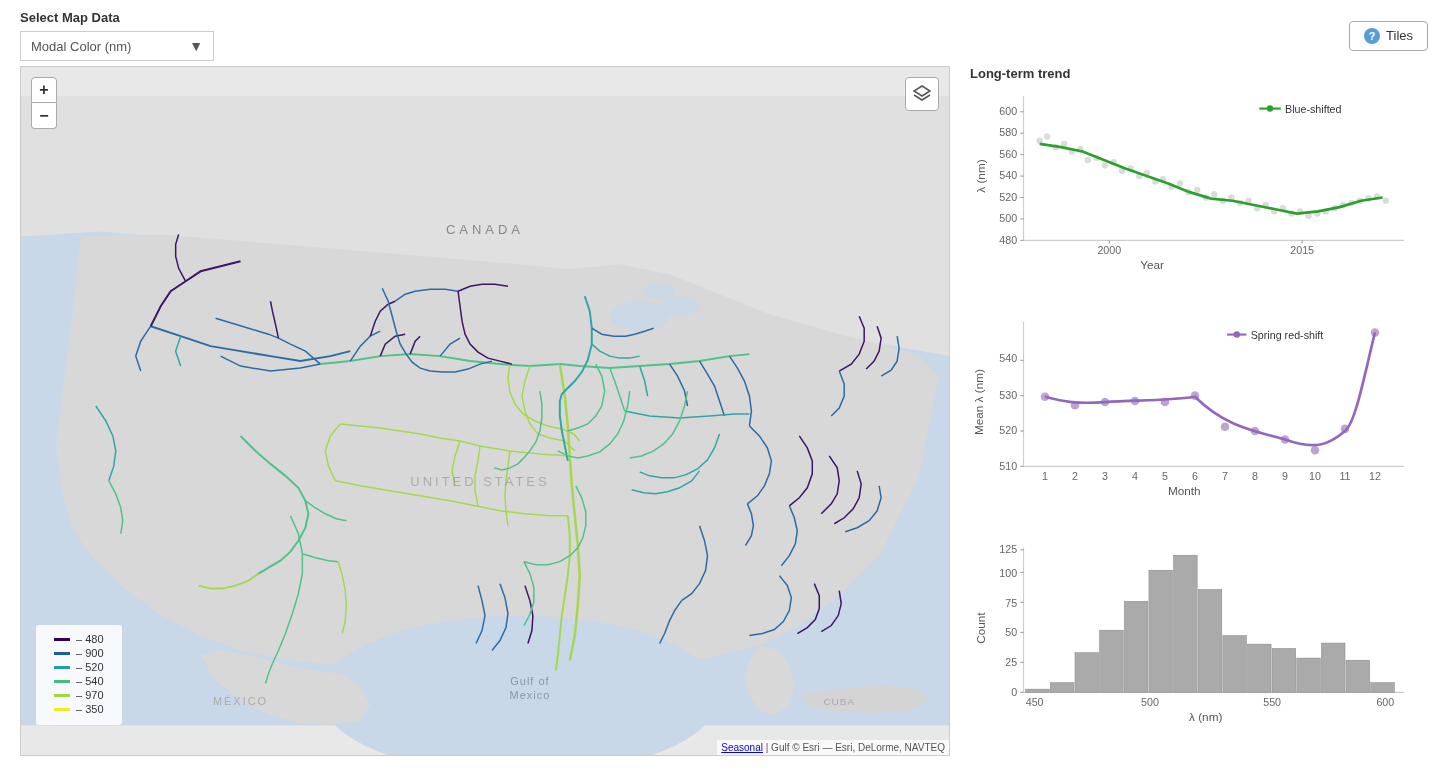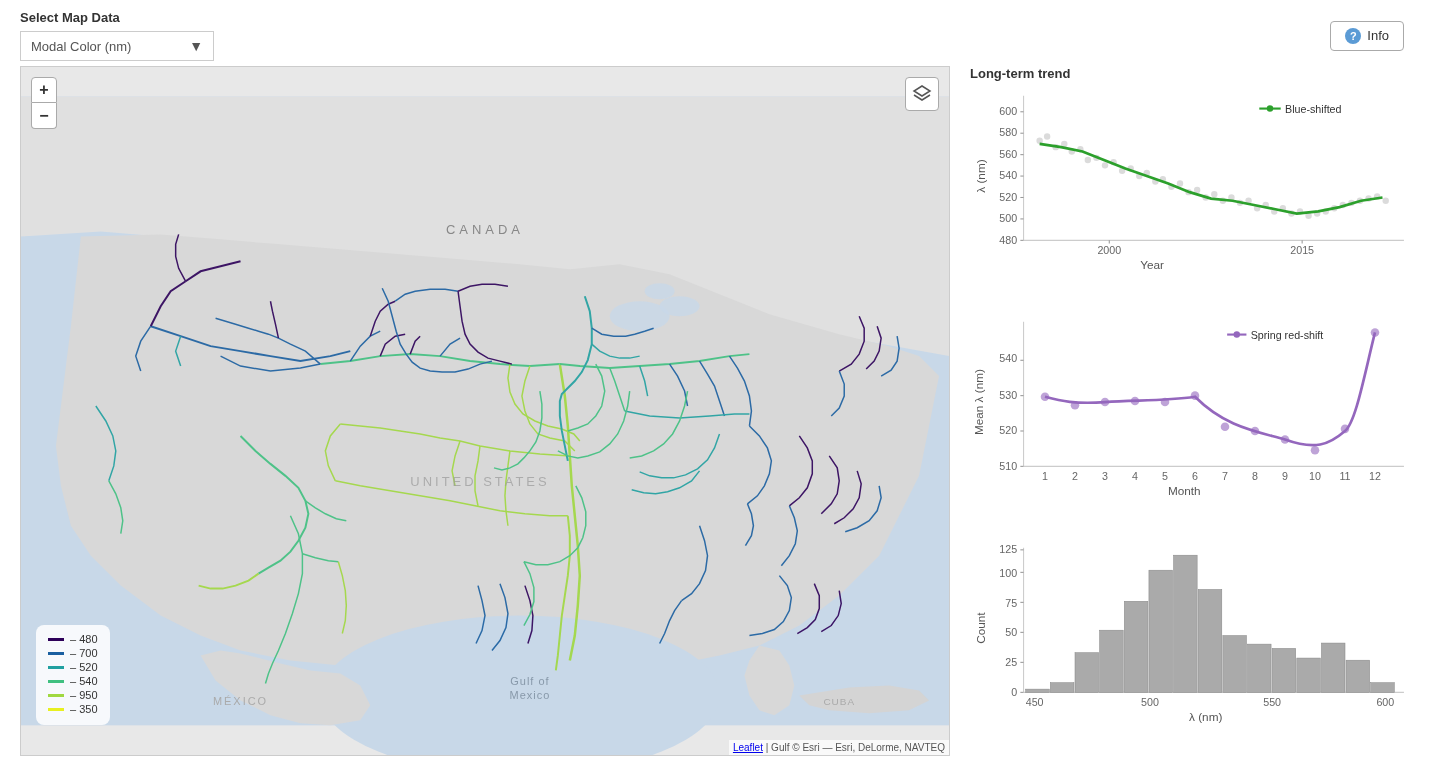--- a/index.html
+++ b/index.html
@@ -2,21 +2,21 @@
 <html><head>
   <meta charset="utf-8">
   <style>
     * { box-sizing: border-box; margin: 0; padding: 0; }
     body { font-family: Arial, sans-serif; background: #fff; width: 1440px; height: 770px; overflow: hidden; }
 
     .top-bar {
       display: flex;
       align-items: center;
       justify-content: space-between;
-      padding: 10px 36px 5px 20px;
+      padding: 10px 12px 5px 20px;
     }
 
     .select-section { display: flex; flex-direction: column; }
     .select-label { font-size: 13px; font-weight: bold; margin-bottom: 6px; color: #333; }
     .select-dropdown {
       display: flex; align-items: flex-end; justify-content: space-between;
       border: 1px solid #ccc; border-radius: 0; padding: 6px 10px;
       width: 194px; cursor: pointer; background: #fff; font-size: 13px; color: #555;
     }
     .select-dropdown .arrow { font-size: 14px; color: #555; }
@@ -70,21 +70,21 @@
       width: 34px; height: 34px; background: #fff; border: 1px solid #aaa;
       border-radius: 4px; cursor: pointer; display: flex; align-items: center; justify-content: center;
     }
 
     
     .map-svg { width: 100%; height: 100%; }
 
     
     .map-legend {
       position: absolute; bottom: 30px; left: 15px; z-index: 10;
-      background: rgba(255,255,255,0.85); padding: 8px 12px; border-radius: 8px;
+      background: rgba(255,255,255,0.85); padding: 8px 18px; border-radius: 3px;
       font-size: 11px; color: #333;
     }
     .legend-item { display: flex; align-items: center; gap: 6px; margin-bottom: 2px; }
     .legend-color { width: 16px; height: 3px; }
 
     .map-hint {
       font-size: 12px; color: #06c; padding: 4px 0;
     }
 
     
@@ -124,21 +124,21 @@
 <div class="top-bar">
   <div class="select-section">
     <div class="select-label">Select Map Data</div>
     <div class="select-dropdown">
       <span>Modal Color (nm)</span>
       <span class="arrow">▼</span>
     </div>
   </div>
   <div class="info-button">
     <div class="q-icon">?</div>
-    <span>Info</span>
+    <span>Tiles</span>
   </div>
 </div>
 
 <div class="main-content">
 
   <div class="map-section">
     <div class="map-container">
 
       
       <div class="map-controls">
@@ -295,43 +295,43 @@
       </svg>
 
       
       <div class="map-legend">
         <div class="legend-item">
           <div class="legend-color" style="background:#2d0059;"></div>
           <span>– 480</span>
         </div>
         <div class="legend-item">
           <div class="legend-color" style="background:#1a5fa0;"></div>
-          <span>– 700</span>
+          <span>– 900</span>
         </div>
         <div class="legend-item">
           <div class="legend-color" style="background:#20a0a0;"></div>
           <span>– 520</span>
         </div>
         <div class="legend-item">
           <div class="legend-color" style="background:#40c080;"></div>
           <span>– 540</span>
         </div>
         <div class="legend-item">
           <div class="legend-color" style="background:#a0d840;"></div>
-          <span>– 950</span>
+          <span>– 970</span>
         </div>
         <div class="legend-item">
           <div class="legend-color" style="background:#e8f020;"></div>
           <span>– 350</span>
         </div>
       </div>
 
       
       <div style="position:absolute;bottom:0;right:0;background:rgba(255,255,255,0.75);font-size:10px;padding:2px 4px;color:#555;">
-        <a href="#">Leaflet</a>
+        <a href="#">Seasonal</a>
         <span> | Gulf © Esri — Esri, DeLorme, NAVTEQ</span>
       </div>
     </div>
 
   </div>
 
   <div class="charts-section">
 
     <div class="chart-box">
       <div class="chart-title">Long-term trend</div>

